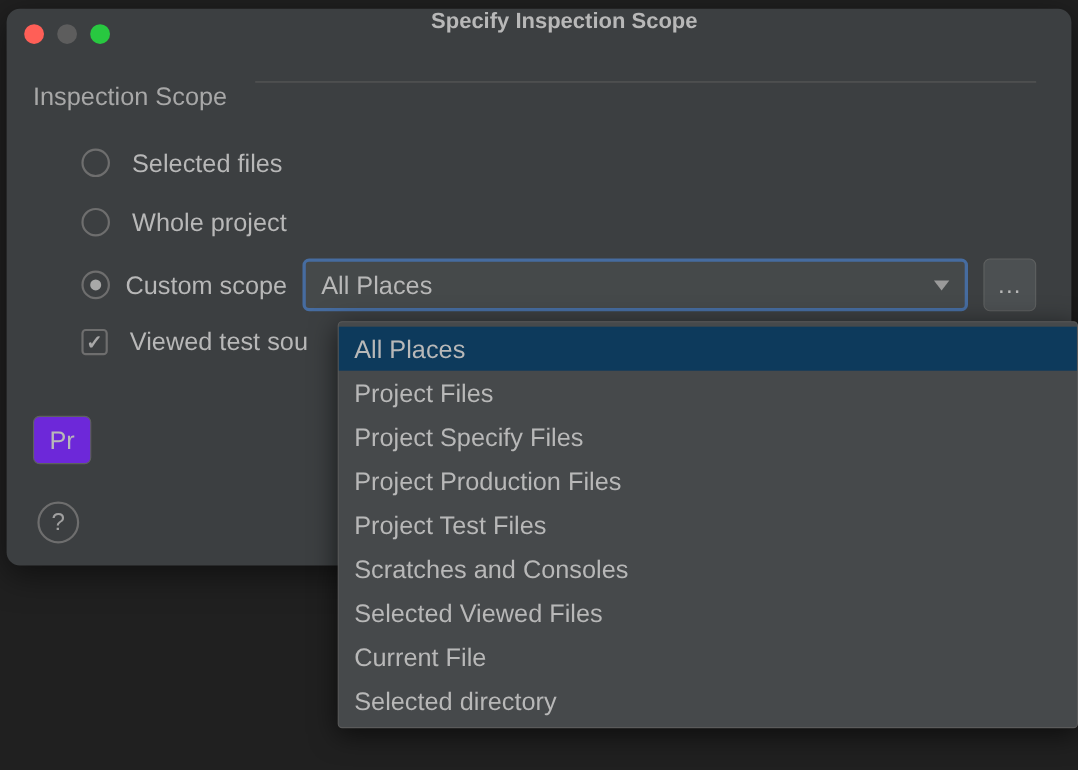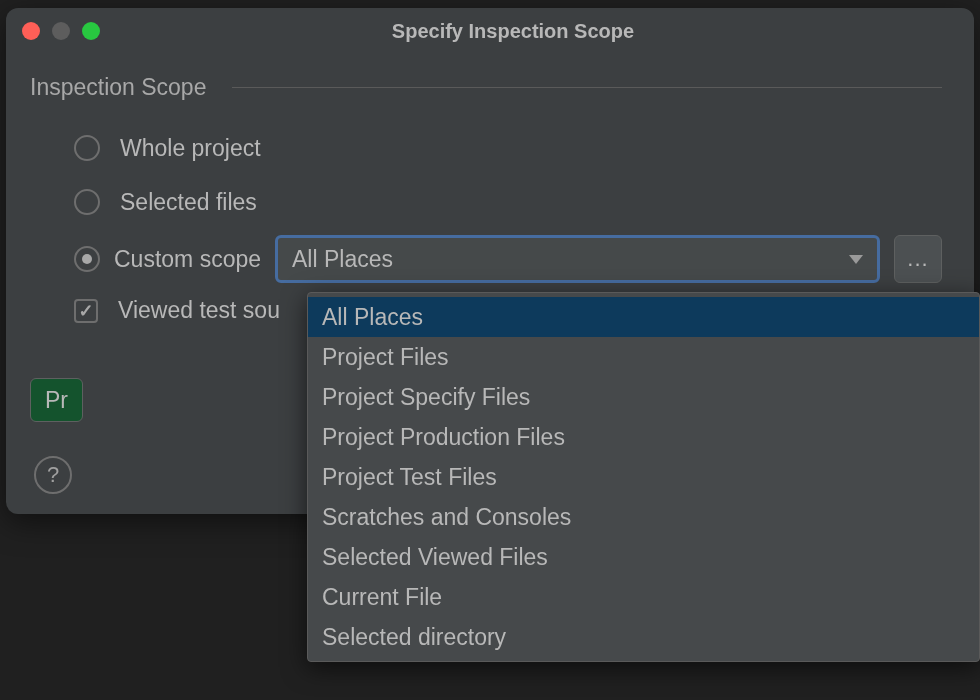--- a/index.html
+++ b/index.html
@@ -19,21 +19,20 @@
       background: #3c3f41;
       border-radius: 12px;
       width: 968px;
       margin: 8px auto 0;
       padding-bottom: 20px;
       position: relative;
       box-shadow: 0 8px 30px rgba(0,0,0,0.5);
     }
     .titlebar {
       display: flex;
-      align-items: center;
       justify-content: center;
       height: 46px;
       position: relative;
       padding-left: 46px;
     }
     .traffic-lights {
       position: absolute;
       left: 16px;
       top: 14px;
       display: flex;
@@ -50,21 +49,20 @@
     .dialog-title {
       color: #b8b8b8;
       font-size: 20px;
       font-weight: 600;
     }
     .content {
       padding: 20px 32px 0 24px;
     }
     .section-header {
       display: flex;
-      align-items: center;
       gap: 26px;
       margin-bottom: 26px;
     }
     .section-title {
       color: #a8a8a8;
       font-size: 23px;
       font-weight: 400;
     }
     .section-line {
       flex: 1;
@@ -170,21 +168,21 @@
       align-items: center;
       margin-top: 54px;
       gap: 16px;
     }
     .profile-label {
       color: #b8b8b8;
       font-size: 23px;
     }
     .profile-select {
       height: 44px;
-      background: #14532d;
+      background: #6d28d9;
       border: 1px solid #5e6060;
       border-radius: 6px;
       padding: 0 14px;
       color: #b8b8b8;
       font-size: 23px;
       display: flex;
       align-items: center;
     }
     .help-btn {
       width: 38px;
@@ -238,26 +236,26 @@
   </div>
 
   <div class="content">
     <div class="section-header">
       <div class="section-title">Inspection Scope</div>
       <div class="section-line"></div>
     </div>
 
     <div class="radio-row">
       <div class="radio"></div>
-      <div class="radio-label">Whole project</div>
+      <div class="radio-label">Selected files</div>
     </div>
 
     <div class="radio-row">
       <div class="radio"></div>
-      <div class="radio-label">Selected files</div>
+      <div class="radio-label">Whole project</div>
     </div>
 
     <div class="radio-row scope-row">
       <div class="radio selected"></div>
       <div class="radio-label">Custom scope</div>
       <div class="dropdown">
         <span>All Places</span>
         <span class="dropdown-arrow"></span>
       </div>
       <div class="ellipsis-btn">...</div>

